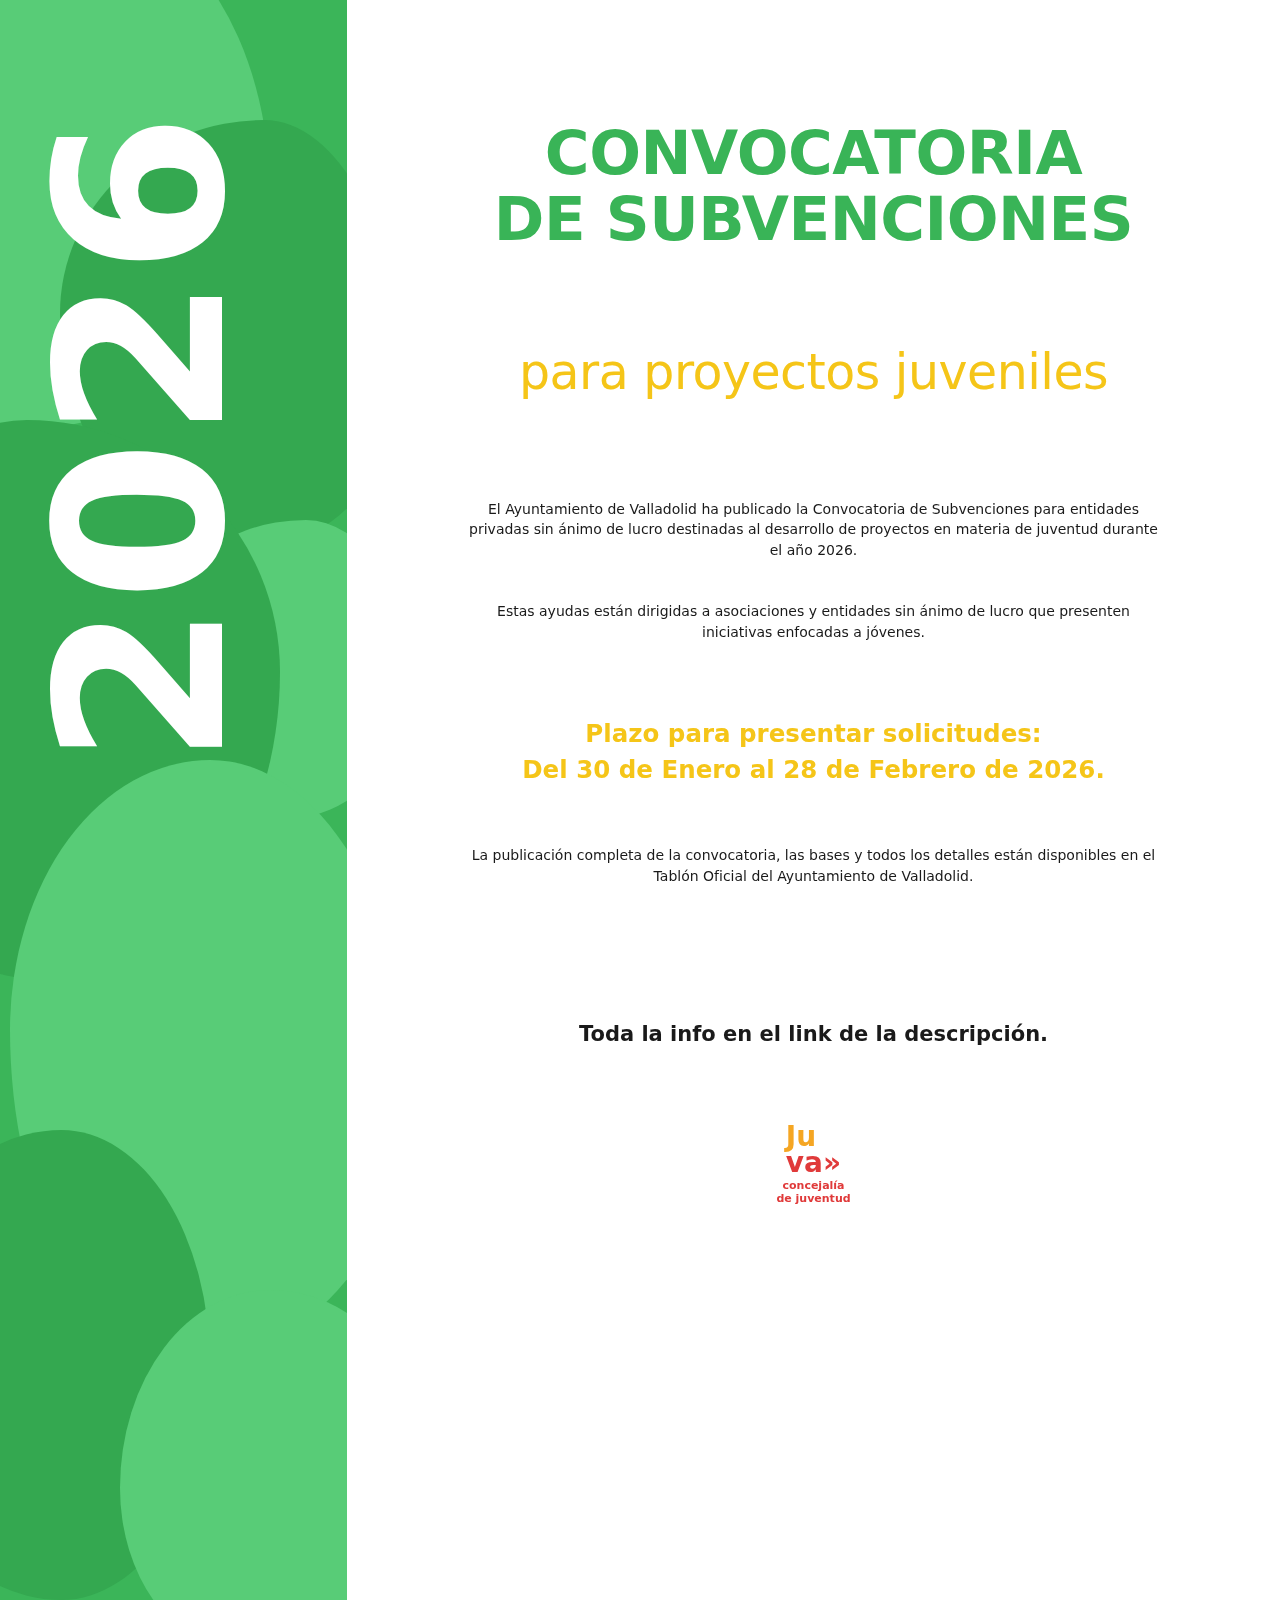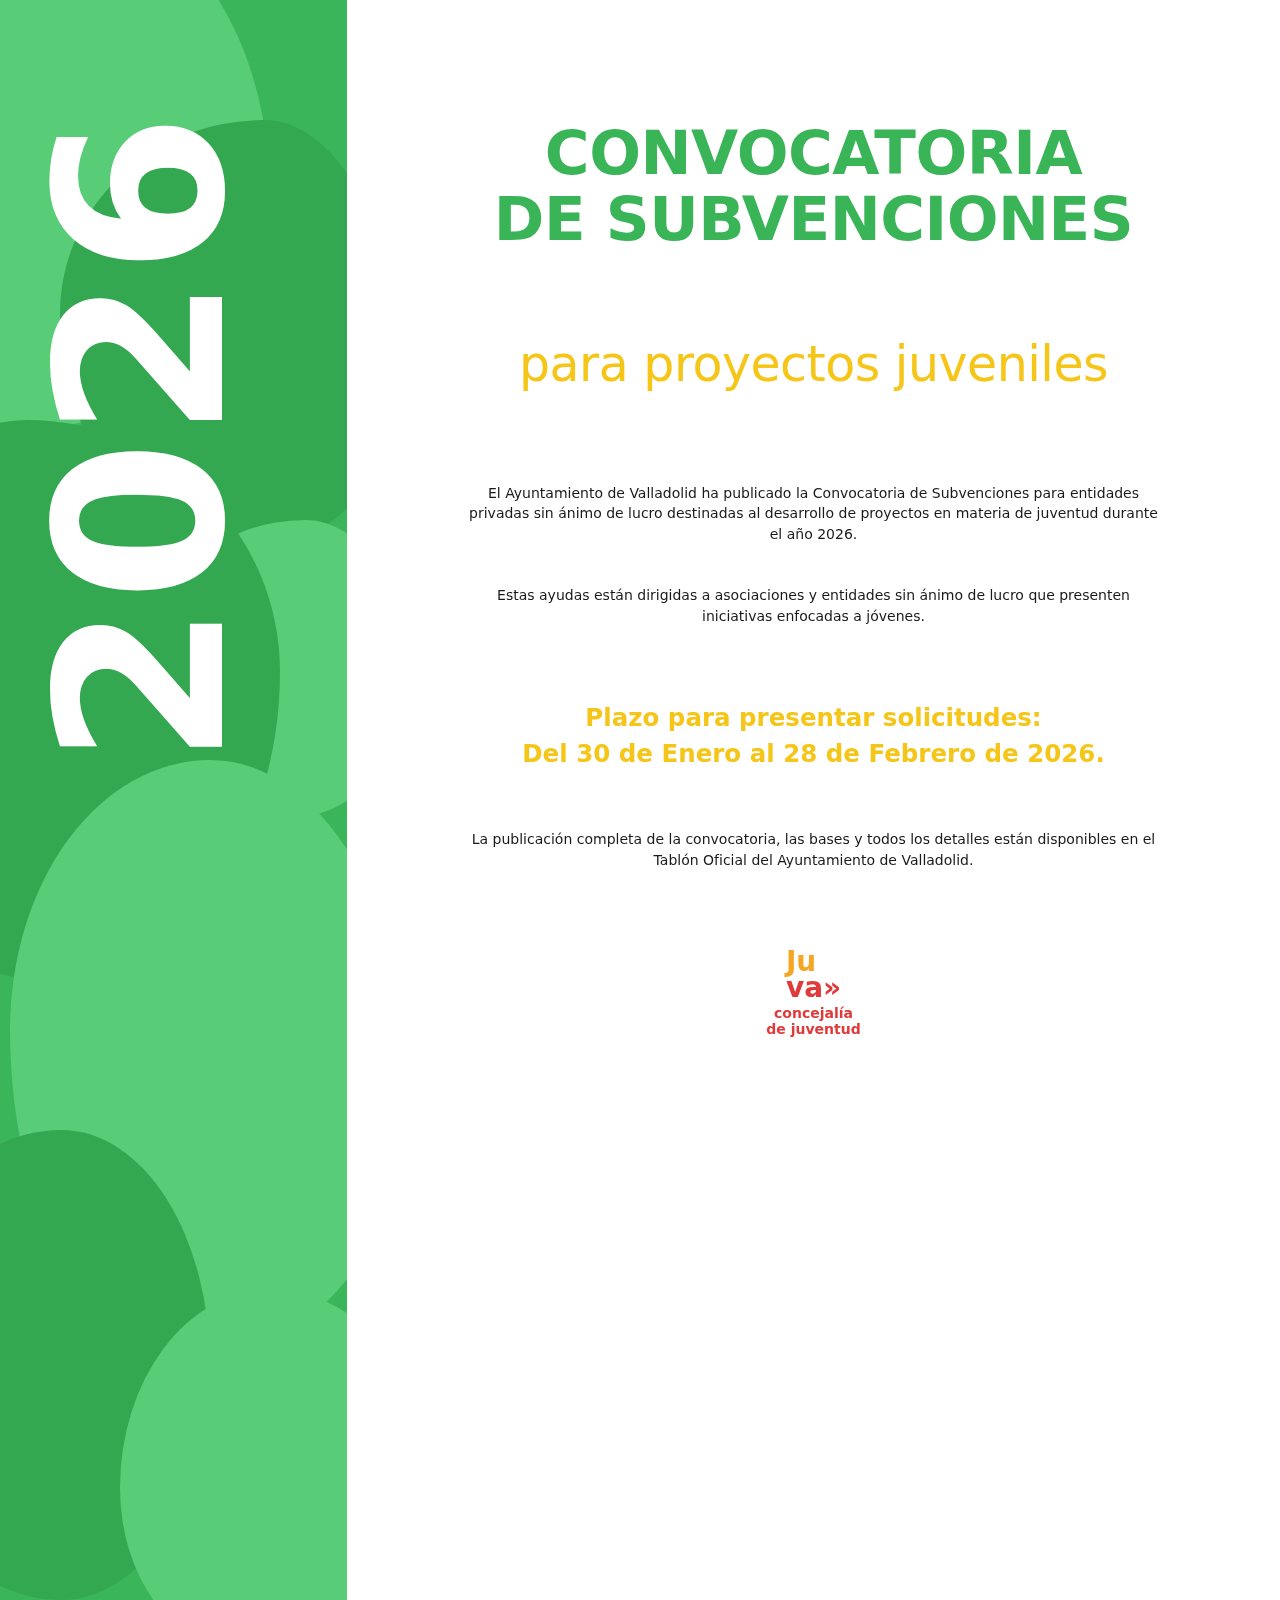--- a/index.html
+++ b/index.html
@@ -129,21 +129,21 @@
   }
   .title .line {
     display: block;
   }
 
   .subtitle {
     color: #f5c518;
     font-family: "DejaVu Sans", sans-serif;
     font-weight: normal;
     font-size: 49px;
-    margin: 0;
+    margin: 8px;
     padding-top: 84px;
     letter-spacing: -0.5px;
   }
 
   .para {
     color: #1a1a1a;
     font-family: "DejaVu Sans", sans-serif;
     font-size: 14px;
     line-height: 1.48;
     max-width: 690px;
@@ -259,21 +259,21 @@
     color: #f5a623;
     text-align: left;
   }
   .juva-mark .ju { color: #f5a623; display: block; }
   .juva-mark .va { color: #e03a3a; display: block; }
   .juva-mark .arrows { color: #e03a3a; }
   .juva-sub {
     margin-top: 5px;
     font-family: "DejaVu Sans", sans-serif;
     font-weight: bold;
-    font-size: 14px;
+    font-size: 11px;
     color: #e03a3a;
     line-height: 1.15;
     text-align: center;
   }
 </style>
 </head>
 <body>
 
 <div class="left-band">
   <div class="blob blob-a light"></div>
@@ -299,20 +299,21 @@
 
   <p class="para para-2">Estas ayudas están dirigidas a asociaciones y entidades sin ánimo de lucro que presenten iniciativas enfocadas a jóvenes.</p>
 
   <div class="deadline">
     <div>Plazo para presentar solicitudes:</div>
     <div>Del 30 de Enero al 28 de Febrero de 2026.</div>
   </div>
 
   <p class="para para-3">La publicación completa de la convocatoria, las bases y todos los detalles están disponibles en el Tablón Oficial del Ayuntamiento de Valladolid.</p>
 
+  <div class="footer-note">Toda la info en el link de la descripción.</div>
 
   <div class="logos">
 
 
     <div class="logo-juva">
       <div class="juva-mark">
         <span class="ju">Ju</span>
         <span class="va"><span>va</span><span class="arrows">»</span></span>
       </div>
       <div class="juva-sub">

